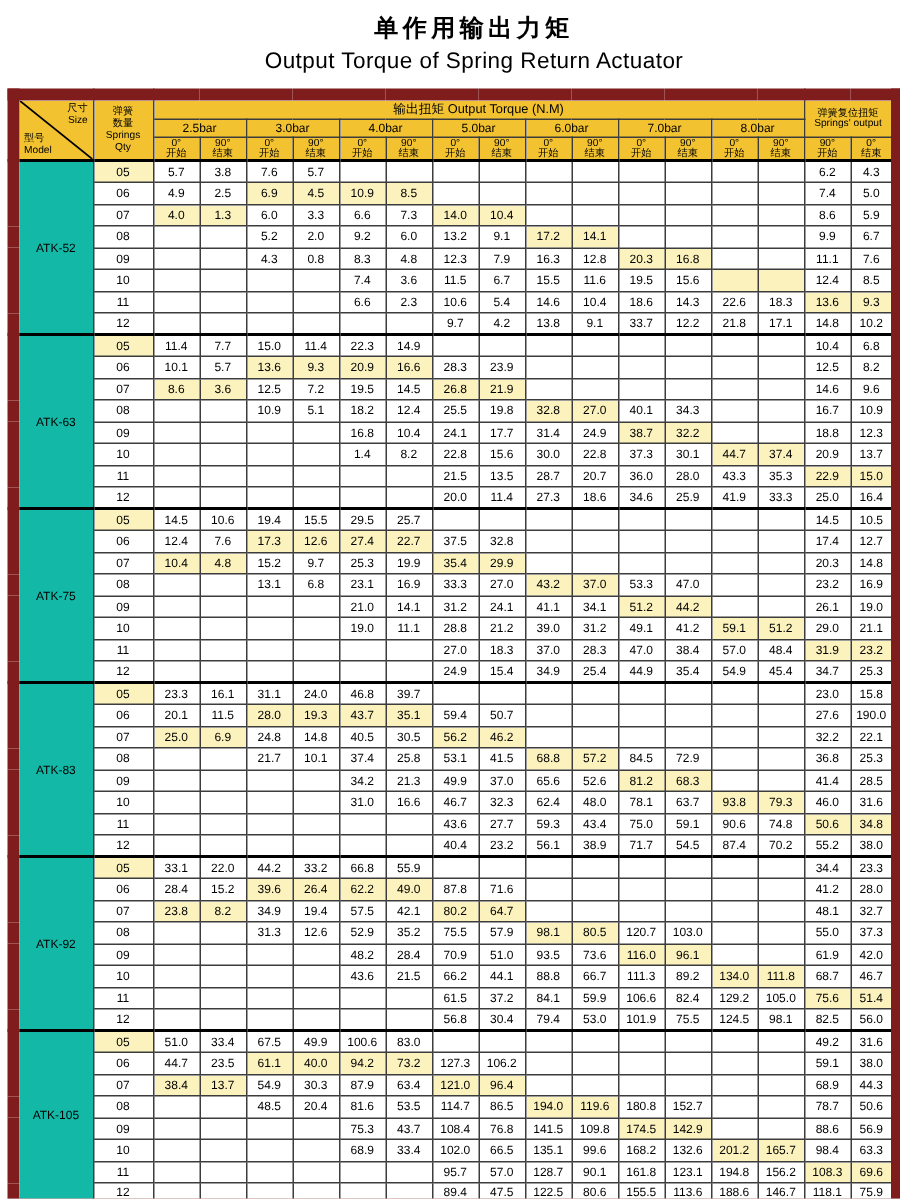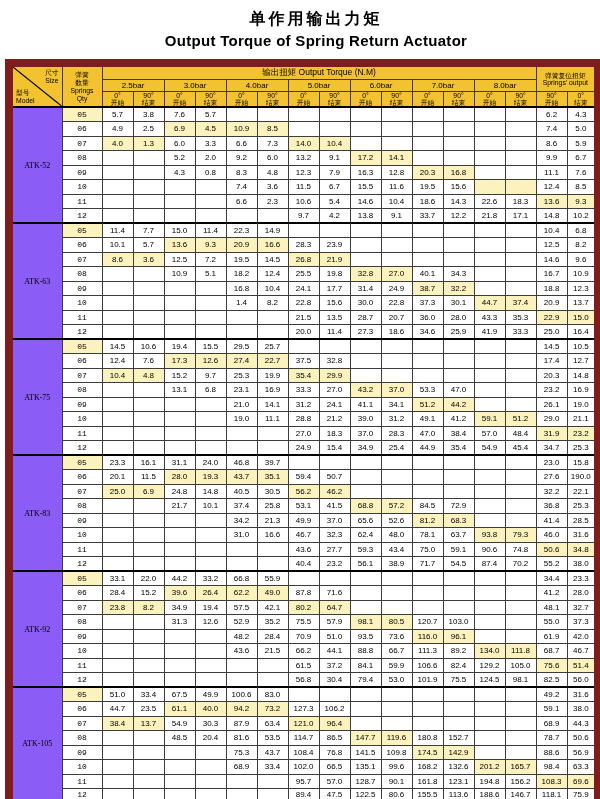--- a/index.html
+++ b/index.html
@@ -4,21 +4,21 @@
 <style>
   :root { --header-bg:#F2C230; --hl-bg:#FBF2BD; --border:#3C3C3C; }
   * { box-sizing: border-box; }
   html,body { margin:0; padding:0; }
   body {
     width:600px; height:799px; background:#ffffff; position:relative;
     font-family:"Liberation Sans","DejaVu Sans",sans-serif; color:#000;
   }
   .titles { text-align:center; padding-top:9px;padding-left:32px; }
   .title-zh { font-size:16px; font-weight:bold; letter-spacing:3px; }
-  .title-en { font-size:15px; font-weight:bold; letter-spacing:0.3px; margin-top:2px; }
+  .title-en { font-size:15px; font-weight:normal; letter-spacing:0.3px; margin-top:2px; }
 
   table.torque {
     position:absolute; left:5px; top:59px; width:590px;
     border-collapse:collapse; table-layout:fixed;
     border:8px solid #7f1d1d;
   }
   td { border:1px solid var(--border); text-align:center; vertical-align:middle; padding:0; overflow:hidden; }
   thead td { background:var(--header-bg); }
 
   col.c-model { width:53px; }
@@ -36,22 +36,22 @@
   .sub-cell span { display:block; }
   .qty-head { font-size:6.8px; line-height:8px; }
 
   .diag-cell { position:relative; }
   .diag-svg { position:absolute; left:0; top:0; width:100%; height:100%; }
   .diag-svg line { stroke:#000; stroke-width:1.2; }
   .diag-tr { position:absolute; top:2px; right:3px; text-align:right; font-size:6.8px; line-height:7.5px; }
   .diag-bl { position:absolute; bottom:2px; left:3px; text-align:left; font-size:6.8px; line-height:7.5px; }
 
   tr.data-row td { height:14.5px; font-size:8px; }
-  td.model-cell { font-size:9px; background:#8b5cf6;font-family:Liberation Serif, serif; }
-  td.qty-cell { font-size:8px;font-family:Liberation Mono, monospace; }
+  td.model-cell { font-size:9px; background:#14b8a6; }
+  td.qty-cell { font-size:8px; }
   td.hl { background:var(--hl-bg); }
   tr.block-start td { border-top:2px solid #000; }
 </style>
 </head>
 <body>
 
 <div class="titles">
   <div class="title-zh">单作用输出力矩</div>
   <div class="title-en">Output Torque of Spring Return Actuator</div>
 </div>
@@ -1001,21 +1001,21 @@
       <tr class="data-row">
         <td class="qty-cell">08</td>
         <td class="val-cell"></td>
         <td class="val-cell"></td>
         <td class="val-cell">48.5</td>
         <td class="val-cell">20.4</td>
         <td class="val-cell">81.6</td>
         <td class="val-cell">53.5</td>
         <td class="val-cell">114.7</td>
         <td class="val-cell">86.5</td>
-        <td class="val-cell hl">147.7</td>
+        <td class="val-cell hl">194.0</td>
         <td class="val-cell hl">119.6</td>
         <td class="val-cell">180.8</td>
         <td class="val-cell">152.7</td>
         <td class="val-cell"></td>
         <td class="val-cell"></td>
         <td class="val-cell">78.7</td>
         <td class="val-cell">50.6</td>
       </tr>
       <tr class="data-row">
         <td class="qty-cell">09</td>

